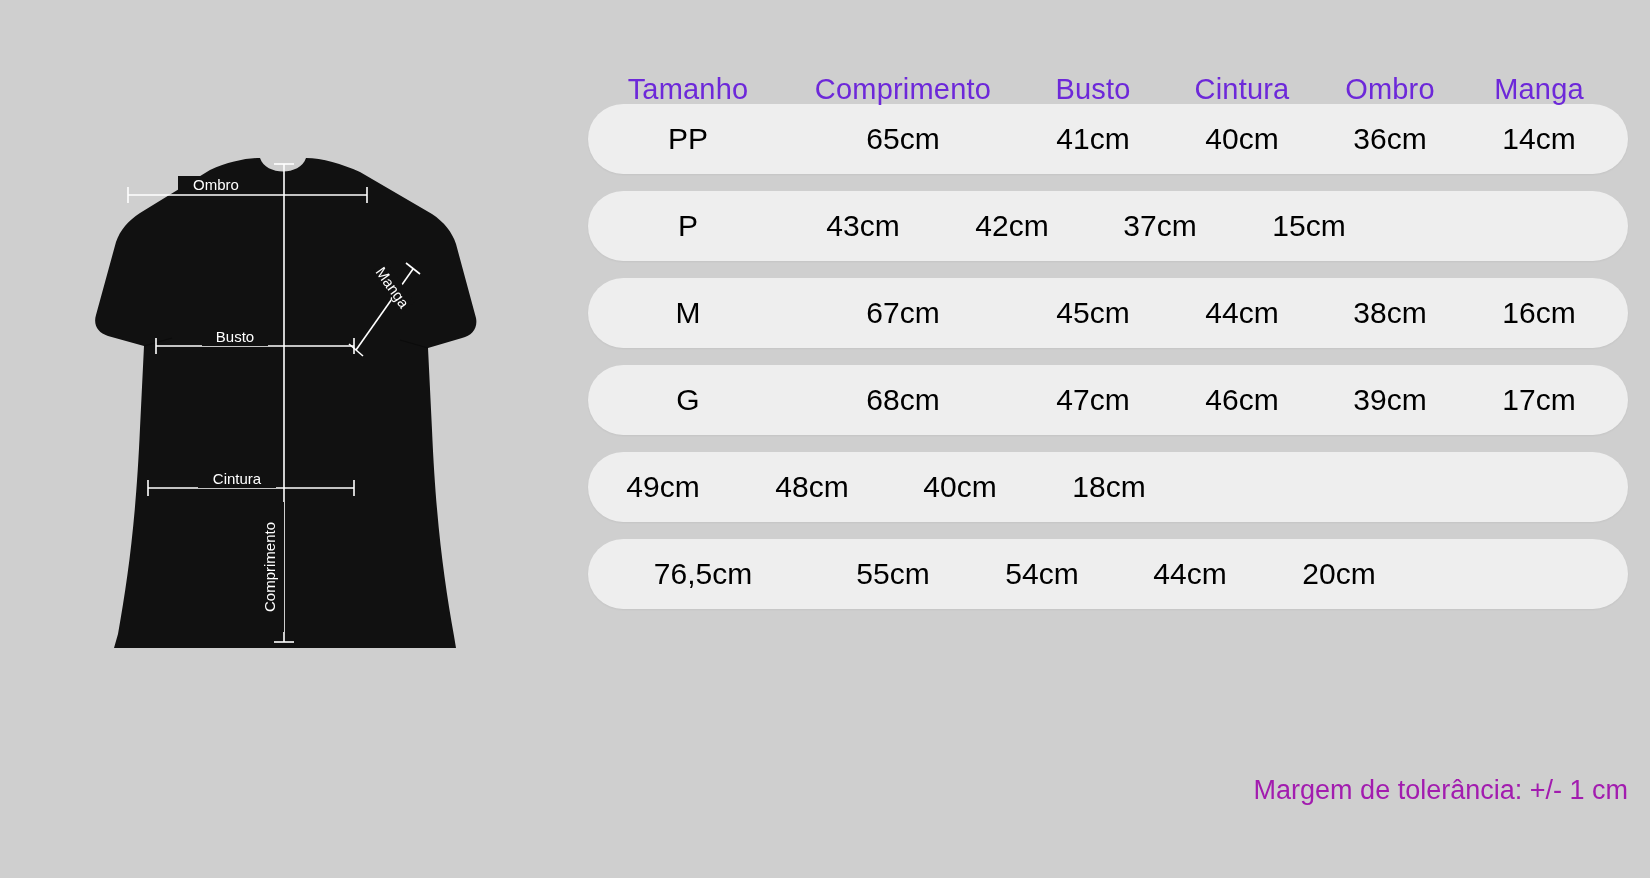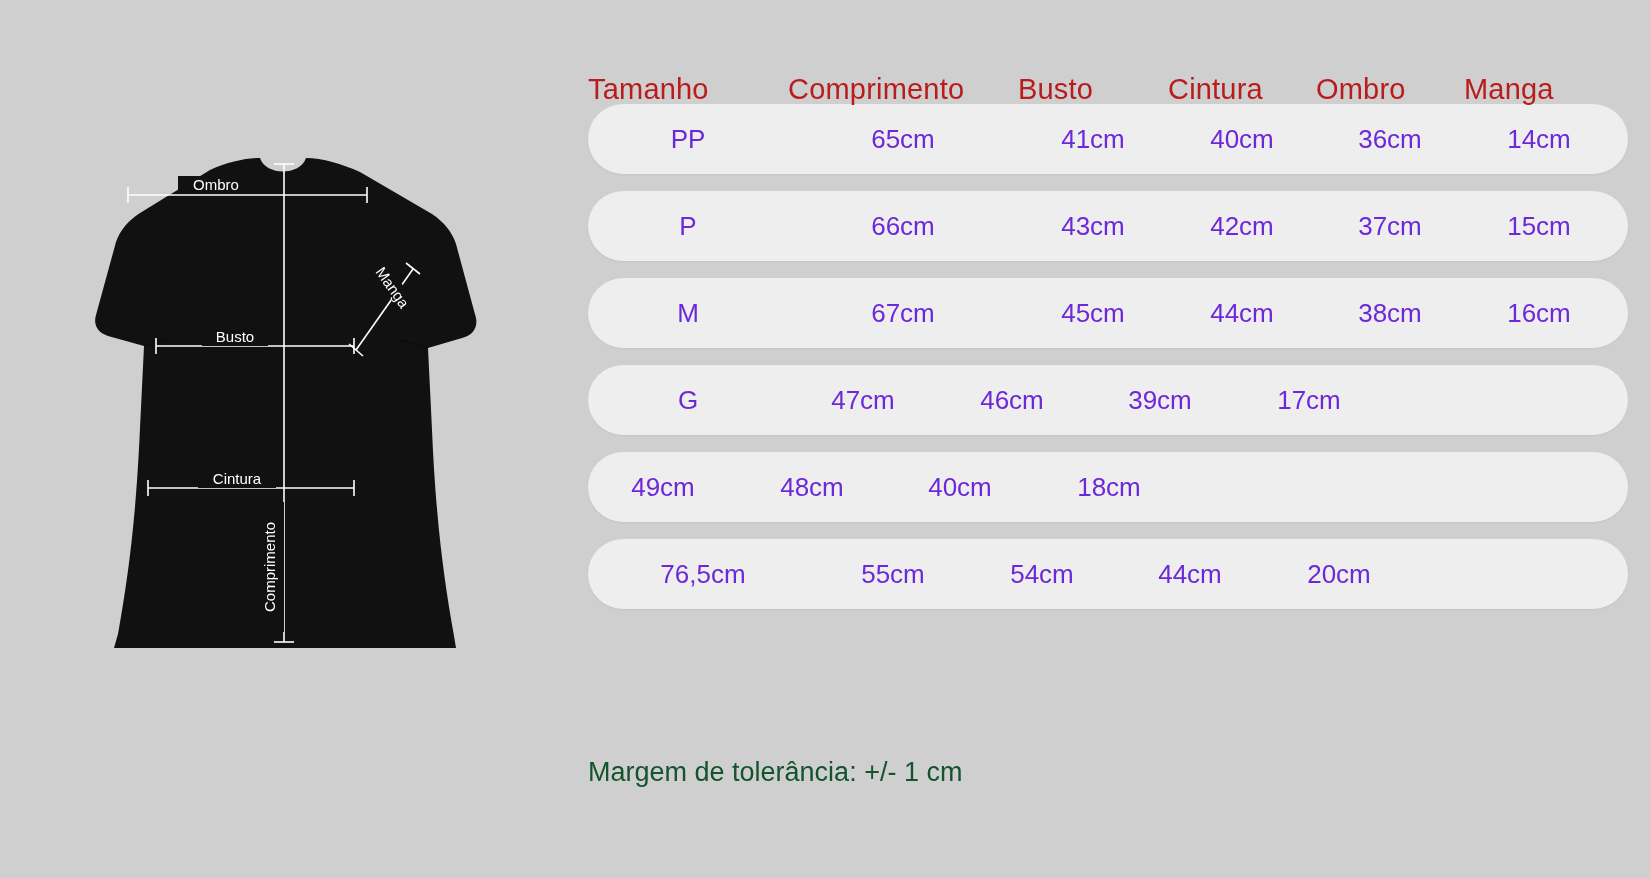--- a/index.html
+++ b/index.html
@@ -55,61 +55,61 @@
     width: 1040px;
   }
 
   .head-row {
     display: flex;
     align-items: center;
     padding: 0 0 0 0;
     height: 62px;
   }
   .head-cell {
-    color: #b91c1c;
+    color: #6d28d9;
     font-size: 29px;
     font-weight: 400;
-    text-align: left;
+    text-align: center;
     letter-spacing: 0.2px;
     white-space: nowrap;
     margin-top: 32px;
   }
 
   .row {
     display: flex;
     align-items: center;
     height: 70px;
     margin-bottom: 17px;
     background: #eeeeee;
     border-radius: 40px;
     box-shadow: 0 1px 2px rgba(0,0,0,0.05);
   }
   .cell {
-    color: #6d28d9;
-    font-size: 26px;
+    color: #000000;
+    font-size: 30px;
     font-weight: 400;
     text-align: center;
     white-space: nowrap;
   }
 
   
   .c0 { flex: 0 0 200px; }
   .c1 { flex: 0 0 230px; }
   .c2 { flex: 0 0 150px; }
   .c3 { flex: 0 0 148px; }
   .c4 { flex: 0 0 148px; }
   .c5 { flex: 0 0 150px; }
 
   .note {
     position: absolute;
     left: 8px;
-    top: 757px;
+    top: 775px;
     width: 1040px;
-    text-align: left;
-    color: #14532d;
+    text-align: right;
+    color: #a21caf;
     font-size: 27px;
   }
 
   
   .svg-label {
     font-family: "Liberation Sans", sans-serif;
     font-size: 15px;
     fill: #ffffff;
   }
 </style>
@@ -209,38 +209,38 @@
         <div class="cell c0">PP</div>
         <div class="cell c1">65cm</div>
         <div class="cell c2">41cm</div>
         <div class="cell c3">40cm</div>
         <div class="cell c4">36cm</div>
         <div class="cell c5">14cm</div>
       </div>
 
       <div class="row">
         <div class="cell c0">P</div>
-        <div class="cell c1">66cm</div>
         <div class="cell c2">43cm</div>
         <div class="cell c3">42cm</div>
         <div class="cell c4">37cm</div>
         <div class="cell c5">15cm</div>
       </div>
 
       <div class="row">
         <div class="cell c0">M</div>
         <div class="cell c1">67cm</div>
         <div class="cell c2">45cm</div>
         <div class="cell c3">44cm</div>
         <div class="cell c4">38cm</div>
         <div class="cell c5">16cm</div>
       </div>
 
       <div class="row">
         <div class="cell c0">G</div>
+        <div class="cell c1">68cm</div>
         <div class="cell c2">47cm</div>
         <div class="cell c3">46cm</div>
         <div class="cell c4">39cm</div>
         <div class="cell c5">17cm</div>
       </div>
 
       <div class="row">
         <div class="cell c2">49cm</div>
         <div class="cell c3">48cm</div>
         <div class="cell c4">40cm</div>

